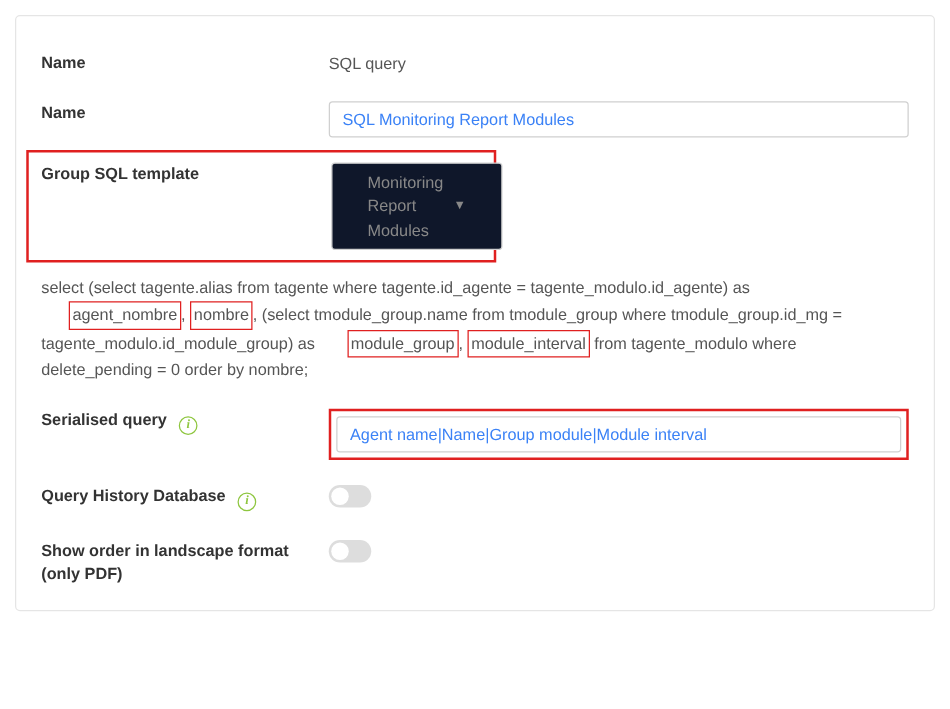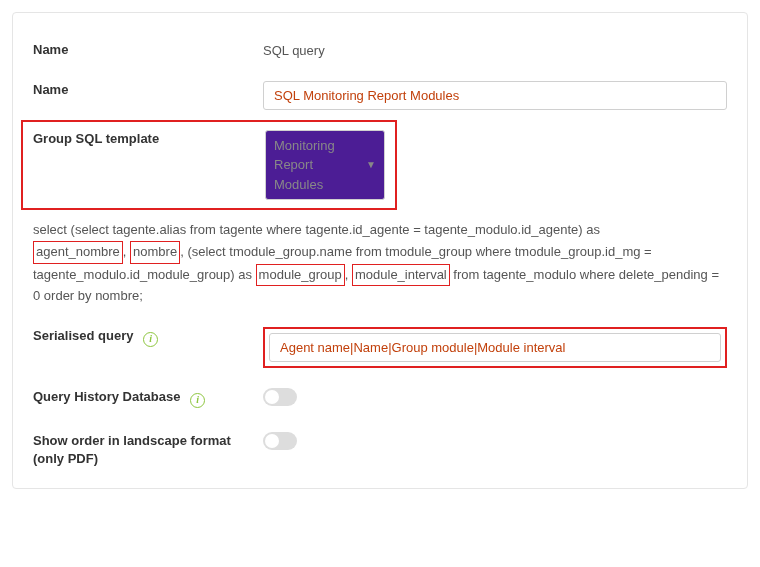--- a/index.html
+++ b/index.html
@@ -34,42 +34,42 @@
     color: #555;
     line-height: 1.5;
   }
   .static-text { color: #555; }
   .text-input {
     width: 100%;
     padding: 6px 10px;
     border: 1px solid #d0d0d0;
     border-radius: 3px;
     font-size: 13px;
-    color: #c2410c;
+    color: #3b82f6;
     background: #fff;
   }
   .textarea {
     width: 100%;
     min-height: 36px;
     padding: 6px 10px;
     border: 1px solid #d0d0d0;
     border-radius: 3px;
     font-size: 13px;
     resize: vertical;
   }
   .dropdown {
     display: inline-flex;
     align-items: center;
     border: 1px solid #d0d0d0;
     border-radius: 3px;
-    padding: 5px 8px;
+    padding: 5px 28px;
     color: #888;
     font-size: 13px;
     cursor: pointer;
-    background: #4c1d95;
+    background: #0f172a;
   }
   .dropdown .caret {
     margin-left: 8px;
     font-size: 10px;
     color: #888;
   }
   .row.highlighted {
     border: 2px solid #e02020;
     margin-left: -12px;
     margin-right: 330px;
@@ -126,21 +126,21 @@
   }
   .toggle .knob {
     position: absolute;
     width: 14px;
     height: 14px;
     background: #fff;
     border-radius: 50%;
     top: 2px;
     left: 2px;
   }
-  .nowrap { white-space: nowrap; }
+  .nowrap { white-space: nowrap; margin-left: 22px; }
 </style>
 </head>
 <body>
 
 <div class="panel">
 
   <div class="row">
     <div class="label-col">Name</div>
     <div class="value-col static-text">SQL query</div>
   </div>

